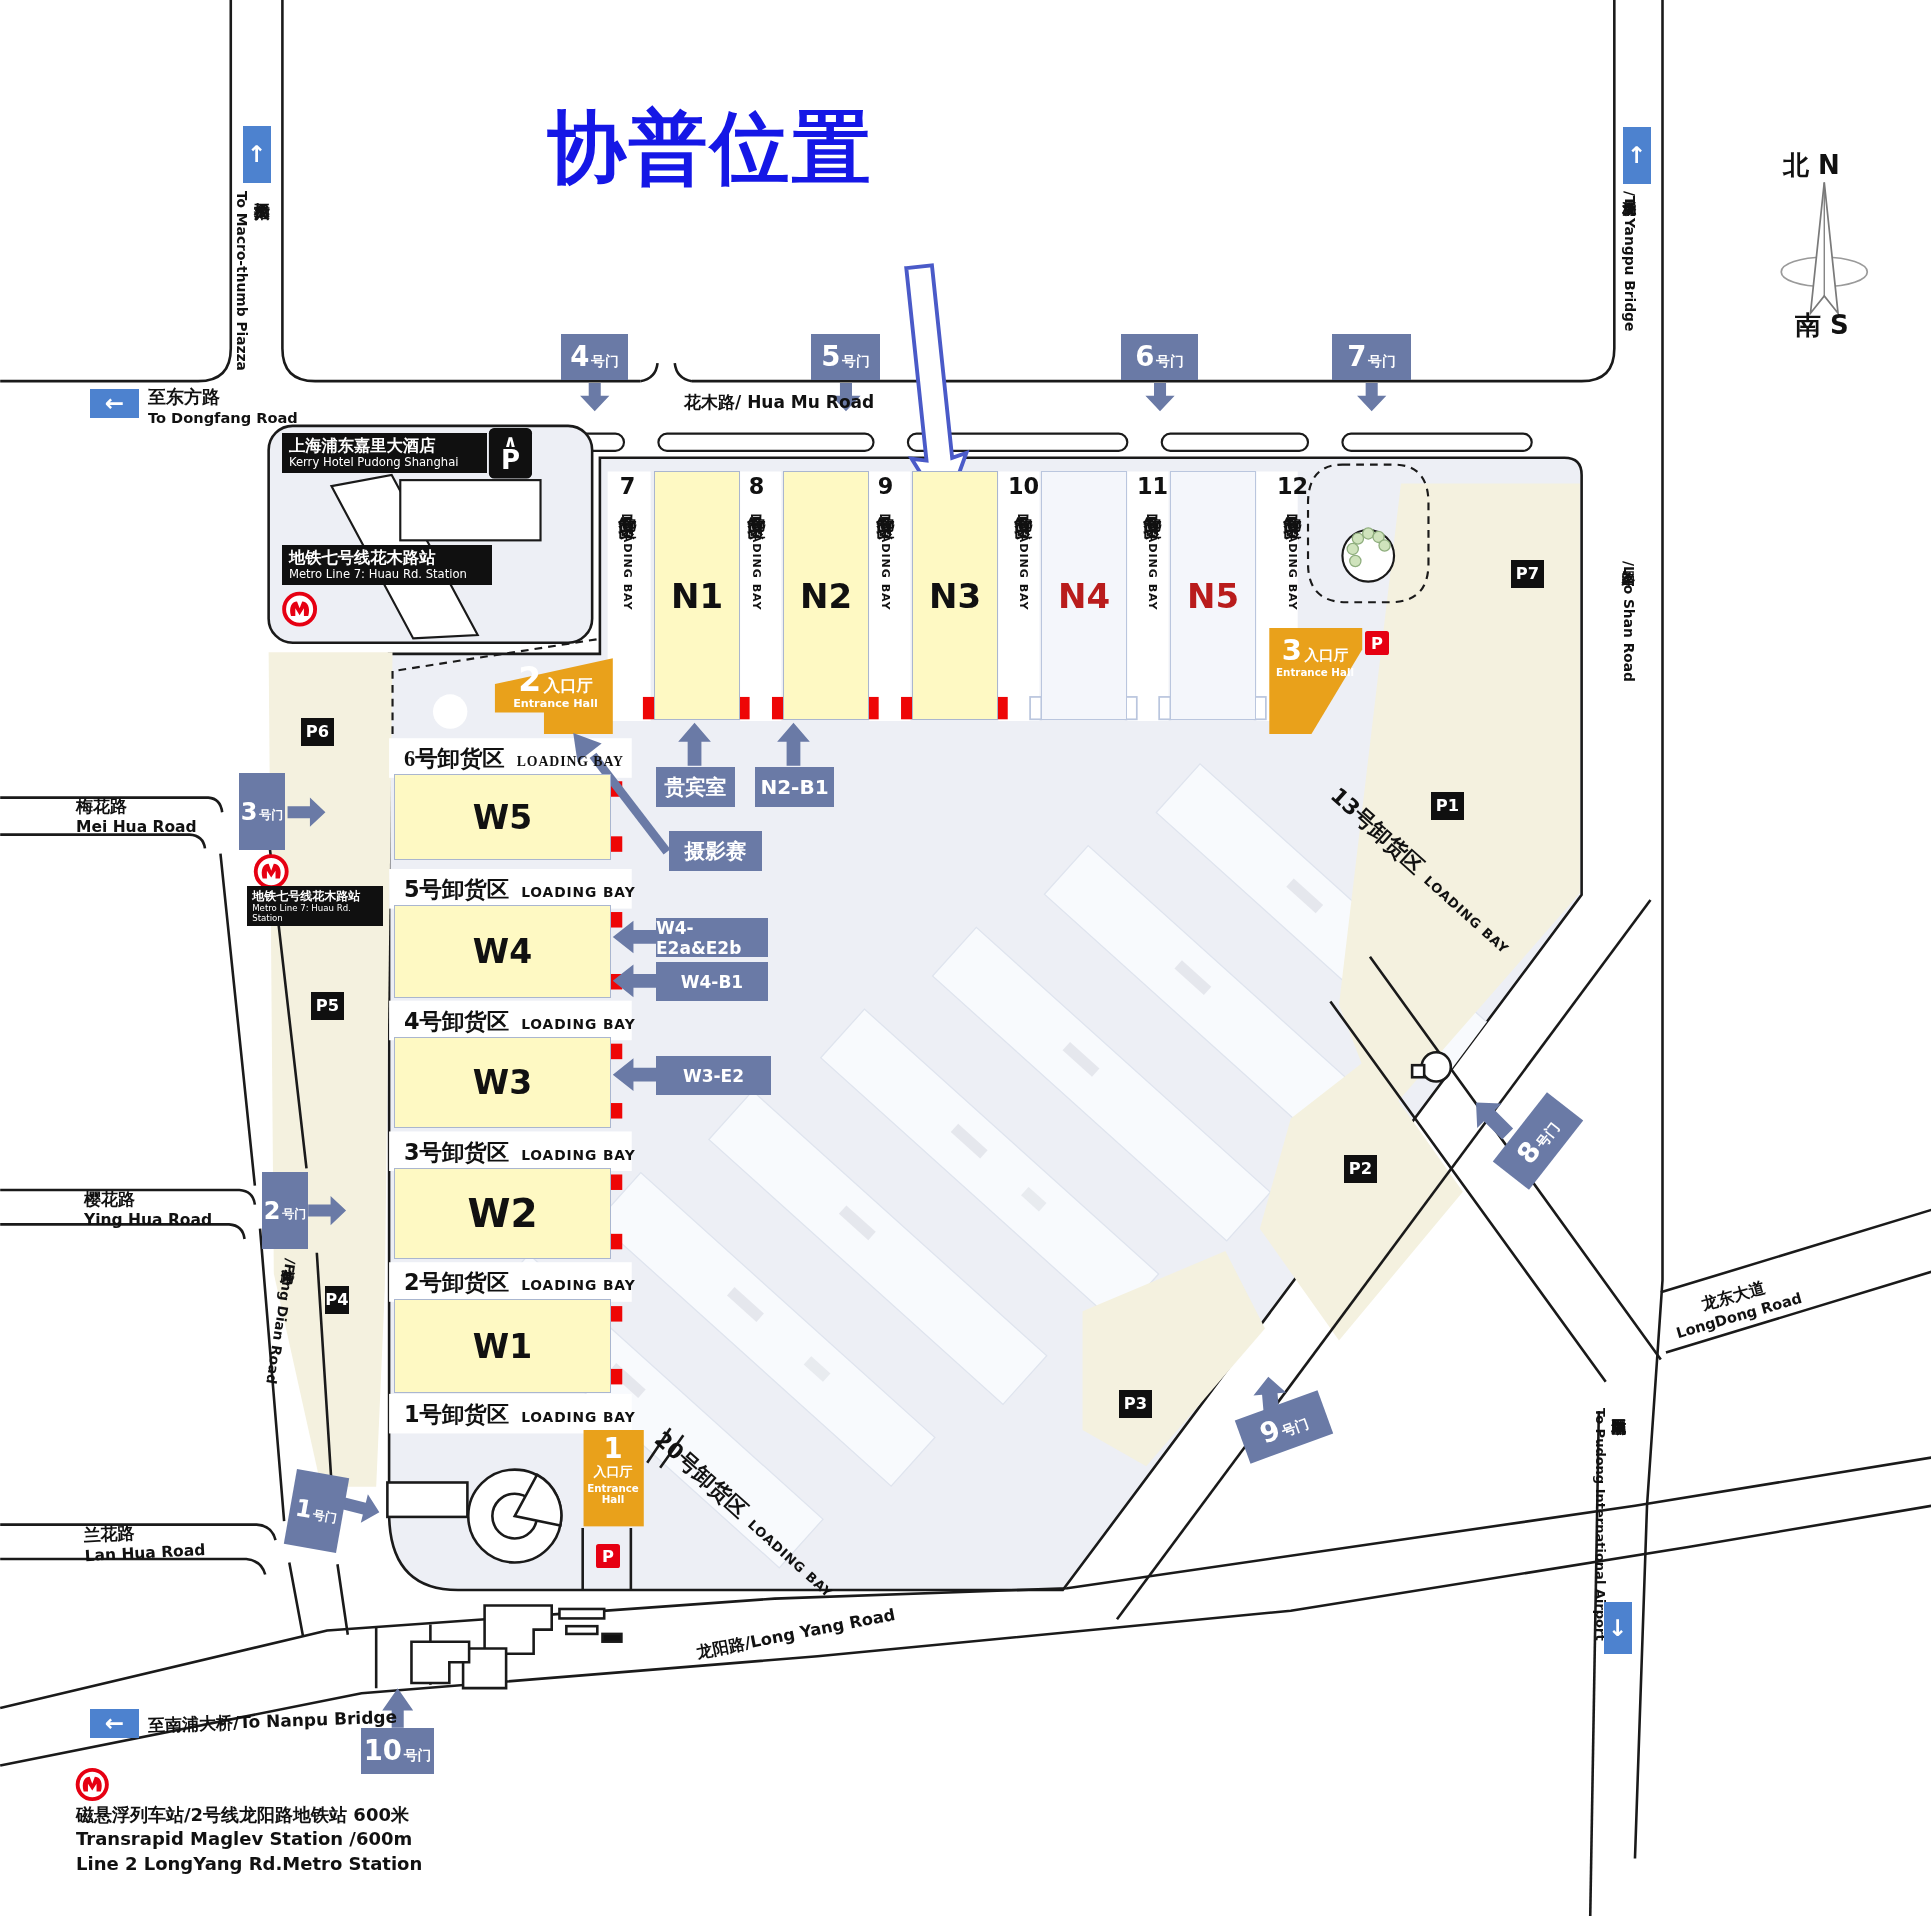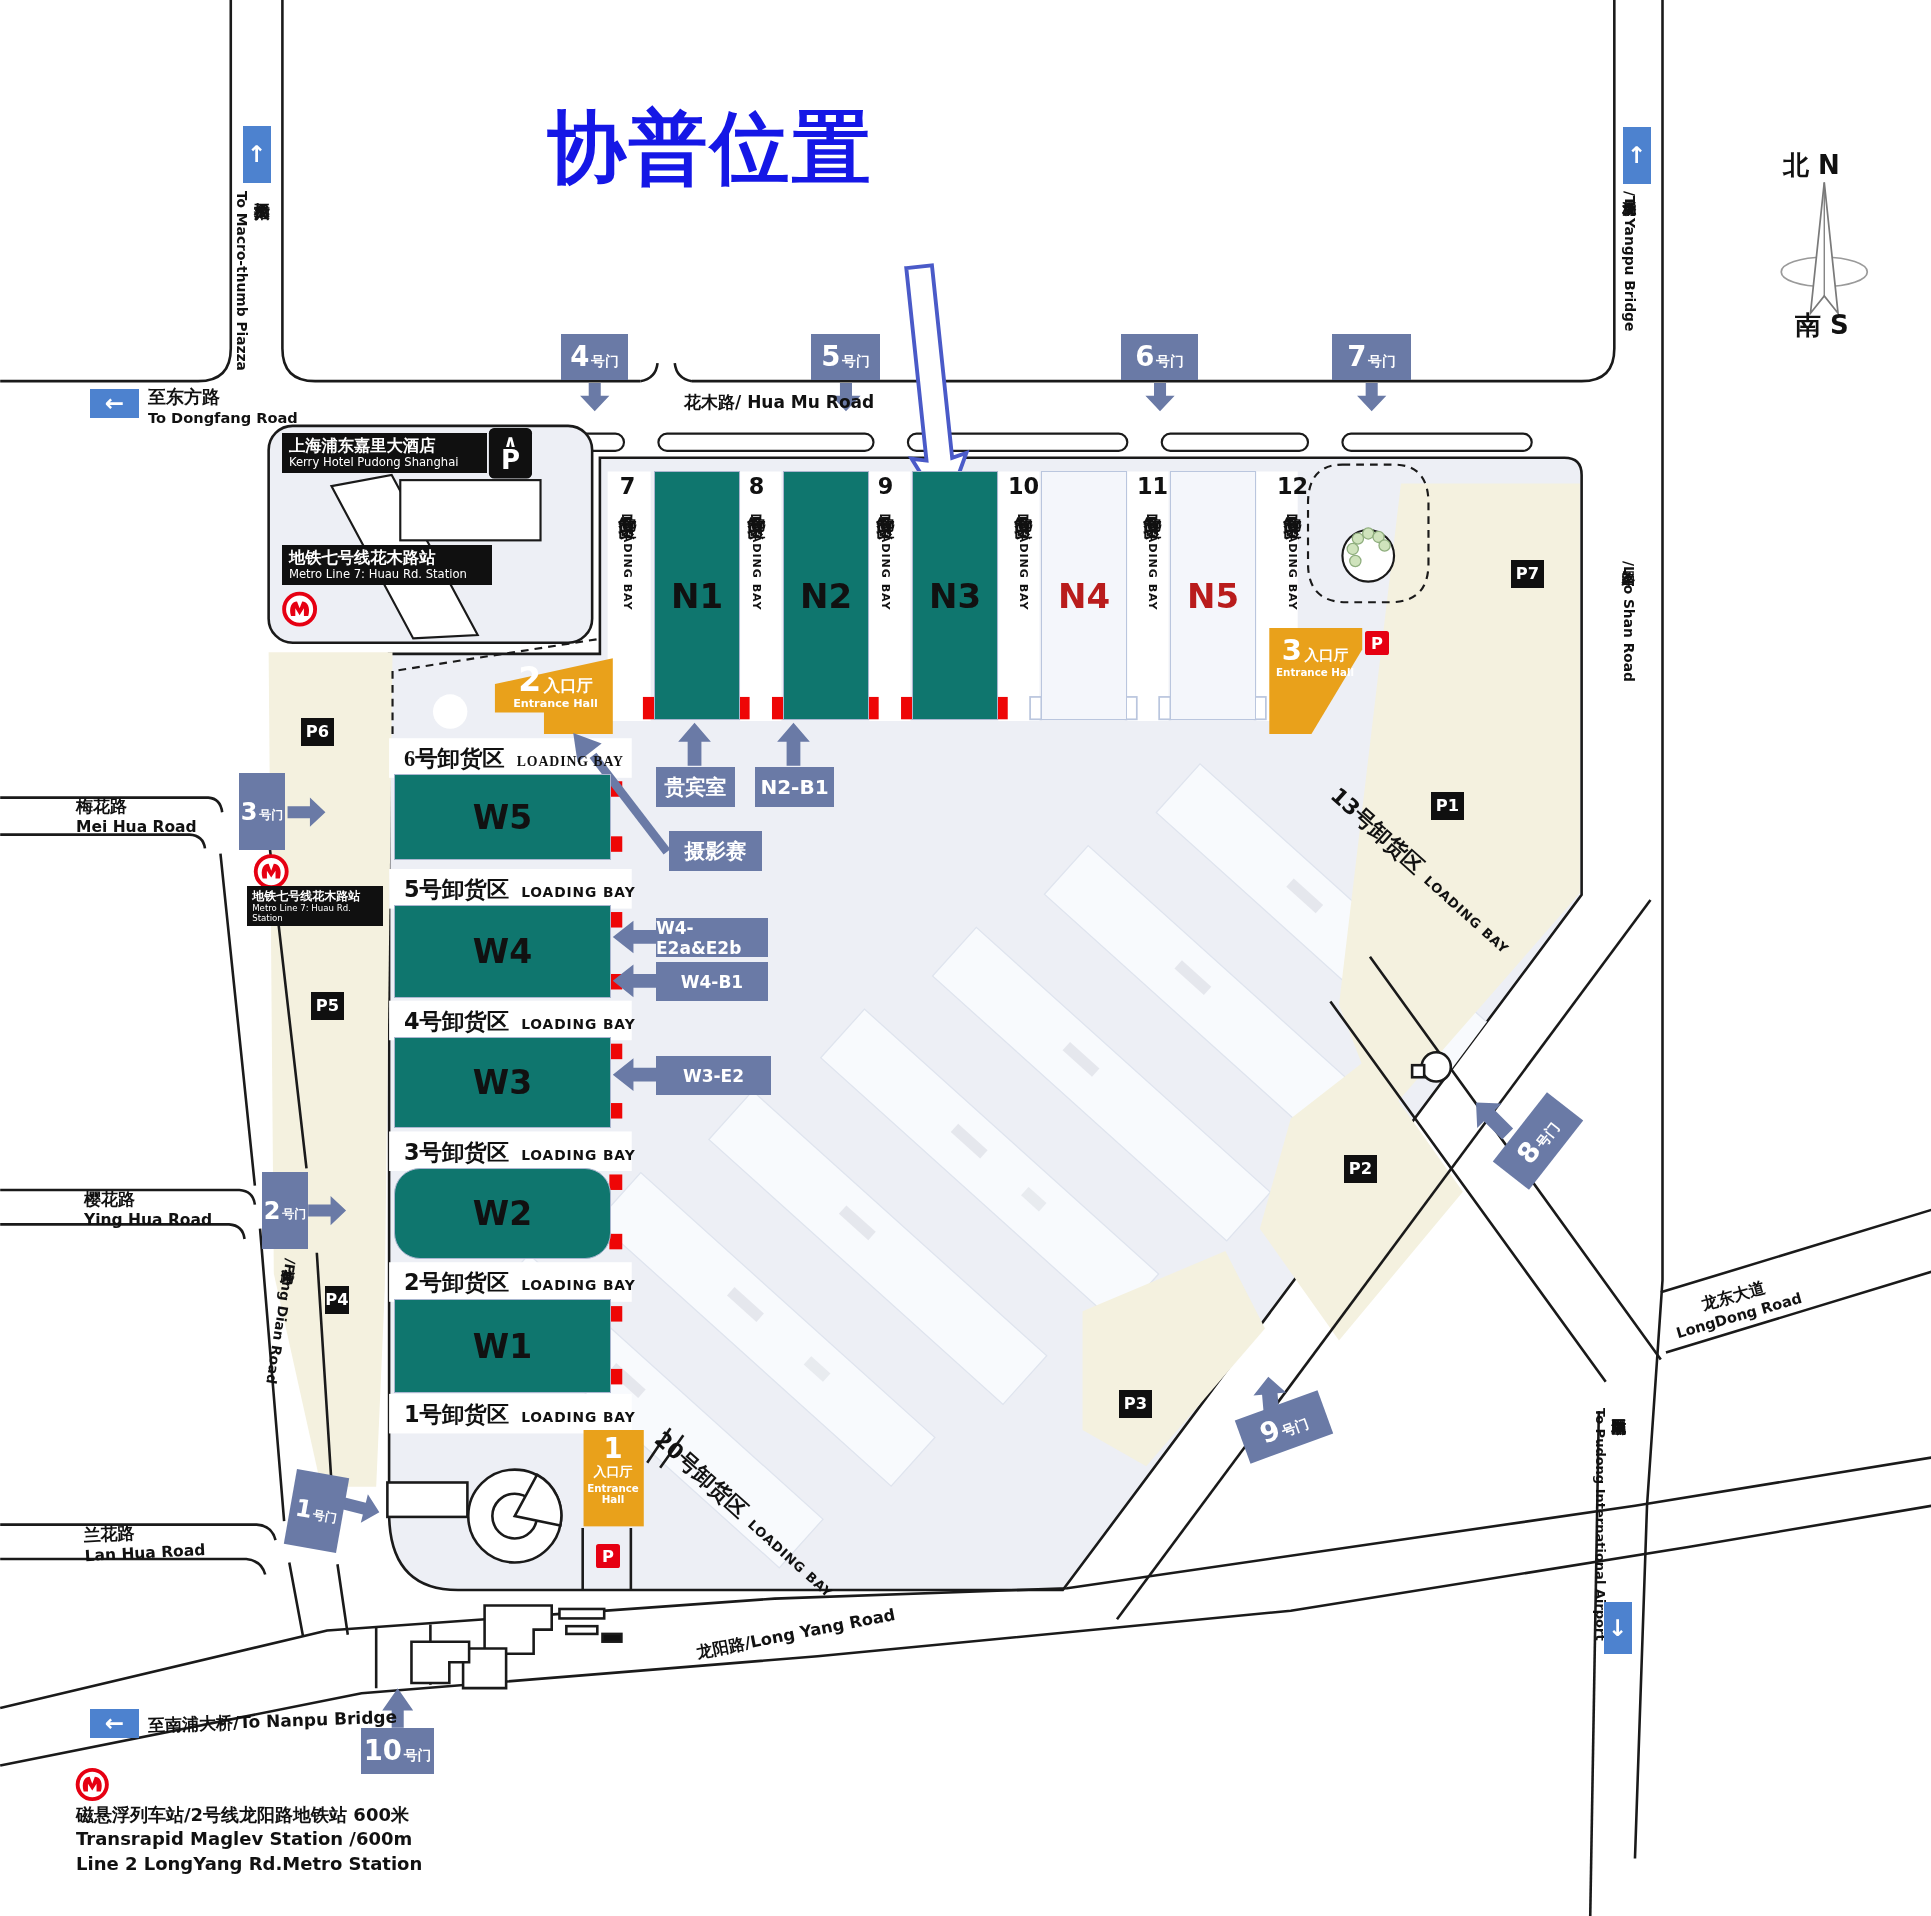--- a/index.html
+++ b/index.html
@@ -17,21 +17,21 @@
   .gate .gn{font-size:27.5px;}
   .gate .gs{font-size:13.8px;margin-top:9.5px;margin-left:1.7px;}
   .gate.tall .gn{font-size:24px;}
   .gate.tall .gs{font-size:12px;margin-top:7.7px;}
   .pl{background:#101010;color:#fff;font-weight:bold;font-size:16.3px;
       display:flex;align-items:center;justify-content:center;}
   .redp{background:#e60012;color:#fff;font-weight:bold;font-size:16.3px;border-radius:2.6px;
         display:flex;align-items:center;justify-content:center;}
   .callout{background:#6a7aa6;color:#fff;font-weight:bold;display:flex;align-items:center;justify-content:center;}
   .hall{display:flex;align-items:center;justify-content:center;font-weight:bold;color:#111;}
-  .hall-red{background:#0f766e;border:1.7px solid #aab6cf;}
+  .hall-red{background:#fef9c3;border:1.7px solid #aab6cf;}
   .hall-ghost{background:#f4f6fb;border:1.7px solid #bac6de;color:#b91c1c;}
   .lbw{display:flex;align-items:baseline;gap:12px;white-space:nowrap;}
   .lbw .c{font-size:22.4px;font-weight:bold;}
   .lbw .e{font-size:13.8px;font-weight:bold;letter-spacing:0.9px;}
   .lbn{display:flex;flex-direction:column;align-items:center;line-height:1;}
   .lbn .n{font-size:22.4px;font-weight:bold;}
   .lbn .c{writing-mode:vertical-rl;font-size:18px;font-weight:bold;letter-spacing:2.6px;margin-top:2.6px;}
   .lbn .e{writing-mode:vertical-rl;font-size:11.2px;font-weight:bold;letter-spacing:0.9px;margin-top:6px;}
   .diag{transform-origin:0 0;display:flex;align-items:baseline;gap:10.3px;white-space:nowrap;}
   .diag .c{font-size:21.5px;font-weight:bold;}
@@ -362,21 +362,21 @@
 
   <div class="abs hall hall-red" style="left:654px;top:471px;width:84px;height:247px;font-size:34px;">N1</div>
   <div class="abs hall hall-red" style="left:783px;top:471px;width:84px;height:247px;font-size:34px;">N2</div>
   <div class="abs hall hall-red" style="left:912px;top:471px;width:84px;height:247px;font-size:34px;">N3</div>
   <div class="abs hall hall-ghost" style="left:1041px;top:471px;width:84px;height:247px;font-size:34px;">N4</div>
   <div class="abs hall hall-ghost" style="left:1170px;top:471px;width:84px;height:247px;font-size:34px;">N5</div>
 
   <div class="abs hall hall-red" style="left:394px;top:774px;width:215px;height:84px;font-size:33px;">W5</div>
   <div class="abs hall hall-red" style="left:394px;top:905px;width:215px;height:91px;font-size:33px;">W4</div>
   <div class="abs hall hall-red" style="left:394px;top:1037px;width:215px;height:89px;font-size:33px;">W3</div>
-  <div class="abs hall hall-red" style="left:394px;top:1168px;width:215px;height:89px;font-size:33px;border-radius:26px;">W2</div>
+  <div class="abs hall hall-red" style="left:394px;top:1168px;width:215px;height:89px;font-size:39px;">W2</div>
   <div class="abs hall hall-red" style="left:394px;top:1299px;width:215px;height:92px;font-size:33px;">W1</div>
 
   <div class="abs lbw" style="left:404px;top:743px;font-family:Liberation Serif, serif;">
       <span class="c">6号卸货区</span>
       <span class="e">LOADING BAY</span>
     </div>
   <div class="abs lbw" style="left:404px;top:874px;">
       <span class="c">5号卸货区</span>
       <span class="e">LOADING BAY</span>
     </div>

